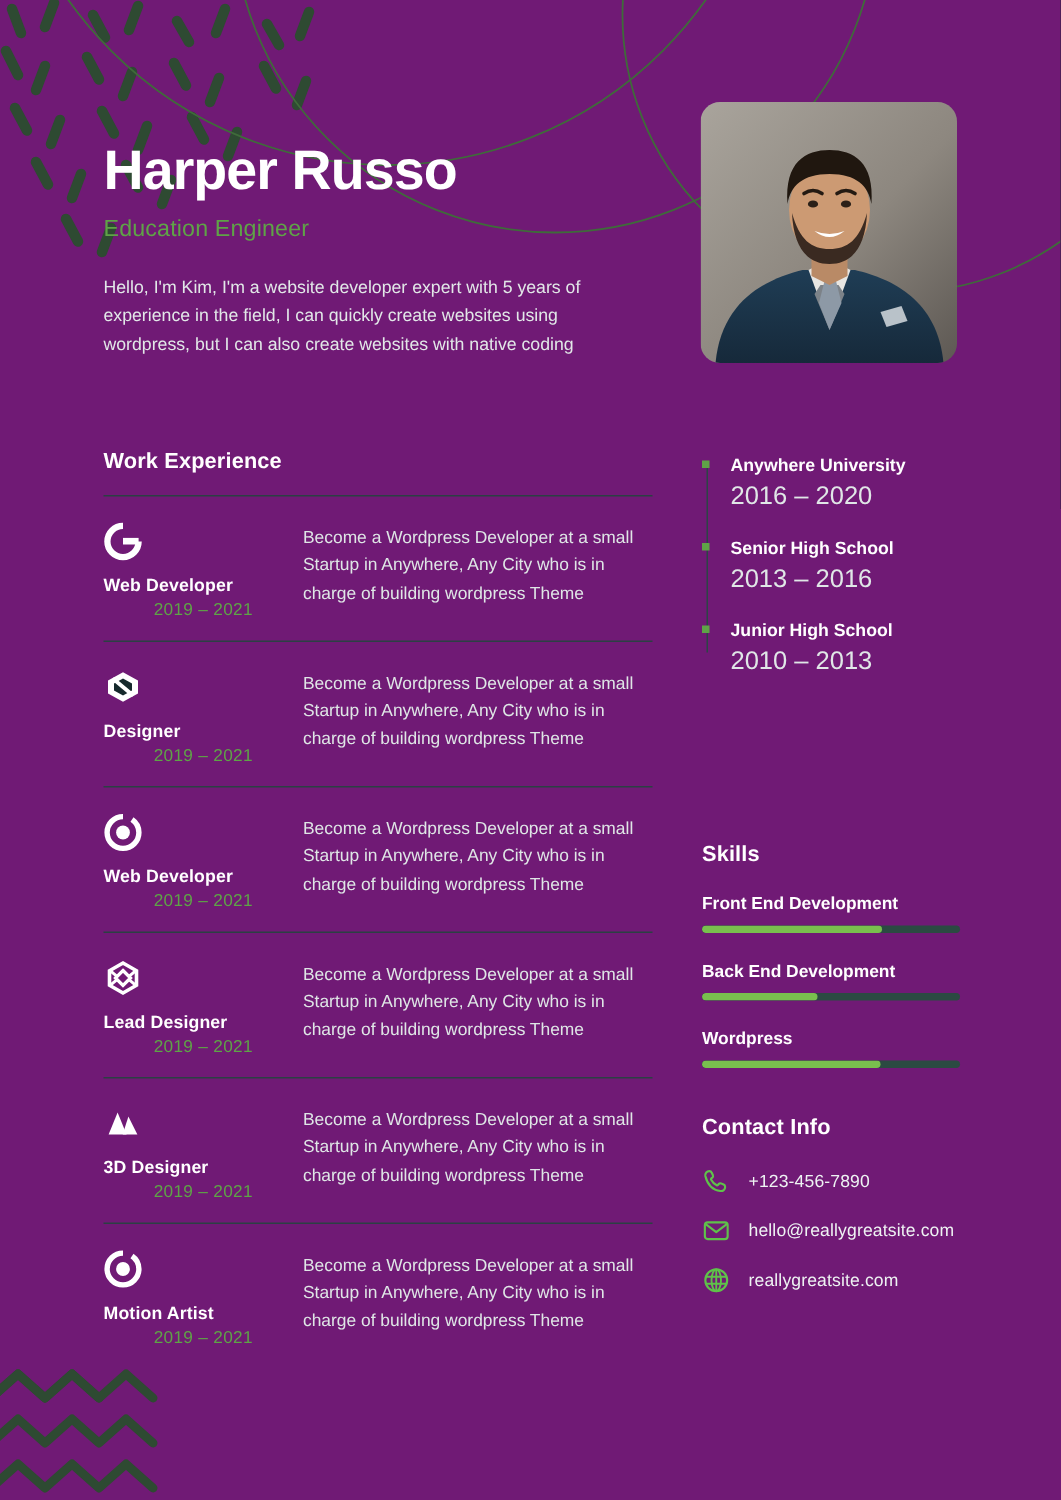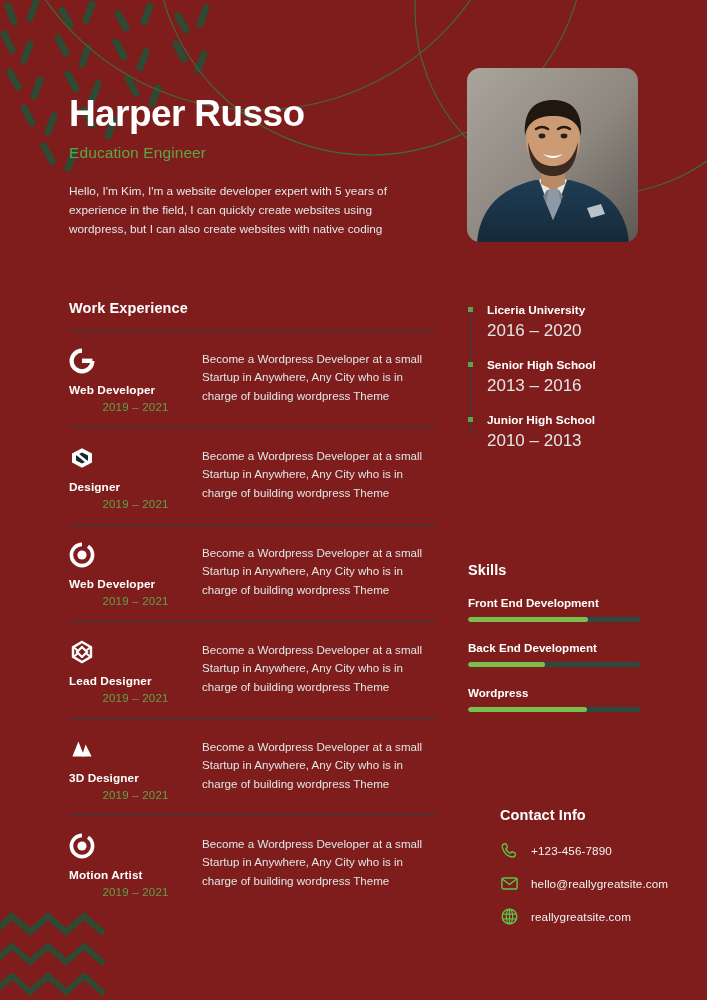--- a/index.html
+++ b/index.html
@@ -13,21 +13,21 @@
     font-family: "Liberation Sans", sans-serif;
     color: #ffffff;
     overflow: hidden;
     position: relative;
   }
   .page {
     position: relative;
     width: 707px;
     height: 1000px;
     overflow: hidden;
-    background: #7f1d1d;
+    background: #701a75;
   }
 
   
   .decor {
     position: absolute;
     inset: 0;
     pointer-events: none;
   }
   .decor svg { display: block; }
 
@@ -194,23 +194,22 @@
   .skill-fill {
     height: 100%;
     background: #79bf4e;
     border-radius: 3px;
   }
 
   
   .contact {
     position: absolute;
     left: 468px;
-    top: 807px;
+    top: 744px;
     width: 200px;
-    margin-left: 32px;
   }
   .contact > .sec-title { margin-bottom: 18px; }
   .contact-row {
     display: flex;
     align-items: center;
     margin-bottom: 14px;
   }
   .contact-row:last-child { margin-bottom: 0; }
   .contact-icon {
     width: 19px;
@@ -417,21 +416,21 @@
       <div class="job-desc">Become a Wordpress Developer at a small Startup in Anywhere, Any City who is in charge of building wordpress Theme</div>
     </div>
   </div>
 
   <div class="edu">
     <div class="edu-list">
       <div class="edu-rail"></div>
 
       <div class="edu-item">
         <span class="edu-bullet"></span>
-        <div class="edu-school">Liceria University</div>
+        <div class="edu-school">Anywhere University</div>
         <div class="edu-years">2016 – 2020</div>
       </div>
 
       <div class="edu-item">
         <span class="edu-bullet"></span>
         <div class="edu-school">Senior High School</div>
         <div class="edu-years">2013 – 2016</div>
       </div>
 
       <div class="edu-item">

